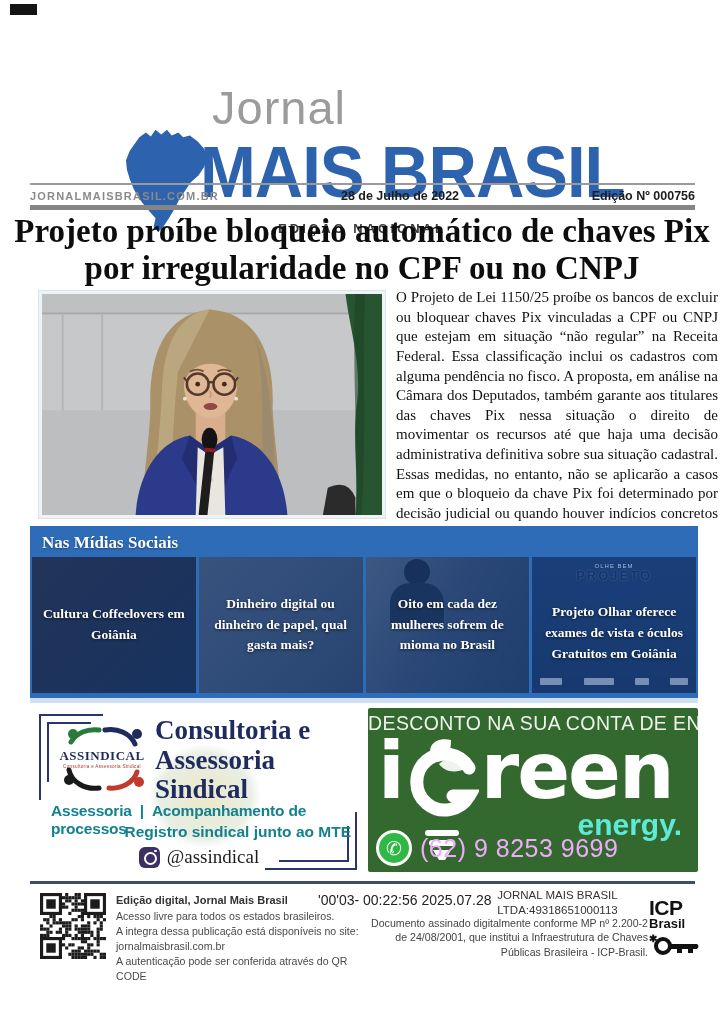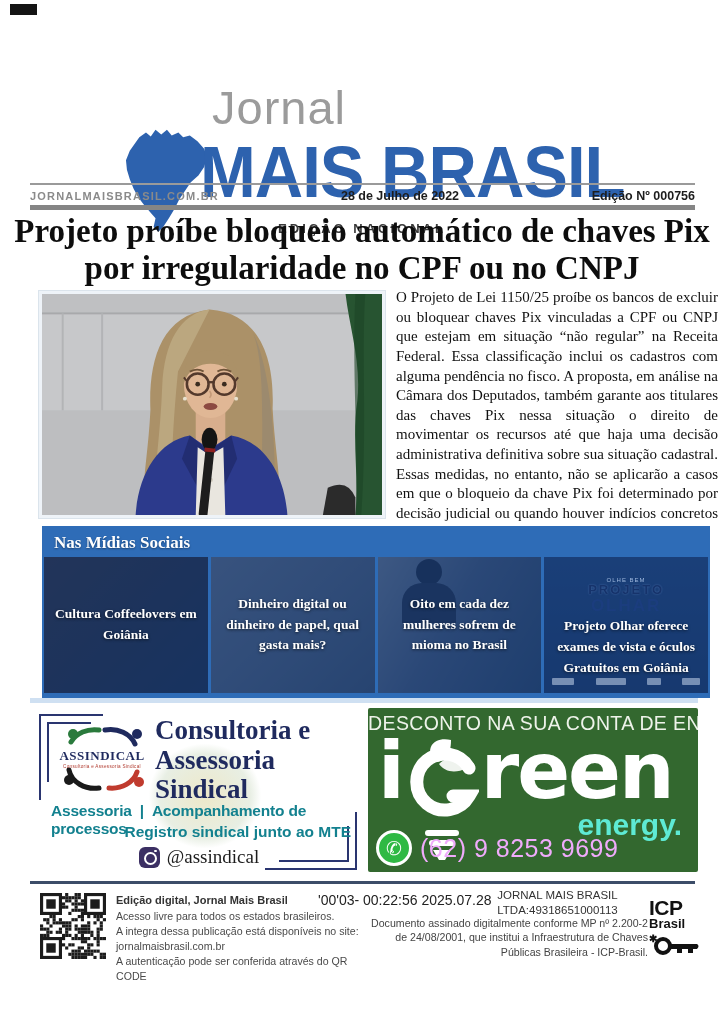--- a/index.html
+++ b/index.html
@@ -25,36 +25,36 @@
 
   
   .headline { left:12px; top:213px; width:700px; text-align:center; font-family:"Liberation Serif",serif; font-size:33px; font-weight:700; line-height:1.12; color:#0d0d0d; }
 
   
   .photo-frame { left:38px; top:290px; width:348px; height:229px; background:#eef3f8; border:1px solid #dbe4ec; padding:3px; }
   .photo-frame svg { width:100%; height:100%; display:block; }
   .article-text { left:396px; top:288px; width:322px; font-family:"Liberation Serif",serif; font-size:15px; line-height:1.31; color:#111; text-align:justify; }
 
   
-  .social { left:30px; top:526px; width:668px; height:172px; background:#2e6cb7; border:2px solid #2e6cb7;margin-left:12px; }
+  .social { left:30px; top:526px; width:668px; height:172px; background:#2e6cb7; border:2px solid #2e6cb7; }
   .social-title { padding:5px 10px 4px; color:#fff; font-family:"Liberation Serif",serif; font-weight:700; font-size:17px; text-shadow:0 1px 2px rgba(0,0,0,.4); }
   .cards { display:flex; height:136px; }
   .card { flex:1; position:relative; overflow:hidden; border-left:3px solid #2e6cb7; display:flex; align-items:center; justify-content:center; }
   .card:first-child { border-left:none; }
   .card .bg { position:absolute; inset:0; }
   .bg1 { background:linear-gradient(135deg,#4a3431 0%,#33303a 55%,#22304a 100%); }
   .bg2 { background:linear-gradient(135deg,#97a1b4 0%,#77869d 55%,#5a6c85 100%); }
   .bg3 { background:linear-gradient(120deg,#a9b4c4 0%,#66799a 45%,#3a577a 100%); }
   .bg4 { background:linear-gradient(180deg,#2c5aa0 0%,#20457e 100%); }
   .fig3 { position:absolute; left:28px; top:-4px; width:46px; height:70px; }
   .fig3 .head { position:absolute; left:10px; top:6px; width:26px; height:26px; border-radius:50%; background:#23293a; }
   .fig3 .body { position:absolute; left:-4px; top:30px; width:54px; height:40px; border-radius:20px 20px 0 0; background:#2b3348; }
   .card .shade { position:absolute; inset:0; background:rgba(19,53,105,.72); }
   .card-label { position:relative; z-index:2; width:88%; text-align:center; color:#fff; font-family:"Liberation Serif",serif; font-weight:700; font-size:13.5px; line-height:1.55; text-shadow:0 1px 3px rgba(0,0,0,.65); }
-  .card4-inner { position:relative; z-index:2; display:flex; flex-direction:column; align-items:center; width:100%; height:100%; padding-top:20px; }
+  .card4-inner { position:relative; z-index:2; display:flex; flex-direction:column; align-items:center; width:100%; height:100%; padding-top:6px; }
   .poster-top { font-size:6px; color:#9db7dd; letter-spacing:1px; }
   .poster-word { font-size:13px; font-weight:800; color:#16336b; letter-spacing:2px; text-shadow:0 0 2px rgba(120,160,220,.5); line-height:1.1; }
   .poster-word2 { font-size:17px; font-weight:800; color:#1b3d7e; letter-spacing:2px; line-height:1; }
   .card4-inner .card-label { margin-top:2px; }
   .poster-footer { position:absolute; bottom:4px; left:8px; right:8px; height:16px; display:flex; justify-content:space-between; align-items:center; z-index:2; opacity:.55; }
   .poster-footer i { display:block; height:7px; border-radius:1px; background:#c7d6ec; }
   .social-base { left:30px; top:698px; width:668px; height:5px; background:#cfe0f2; }
 
   
   .ad-left { left:35px; top:706px; width:328px; height:170px; background:#fff; }

